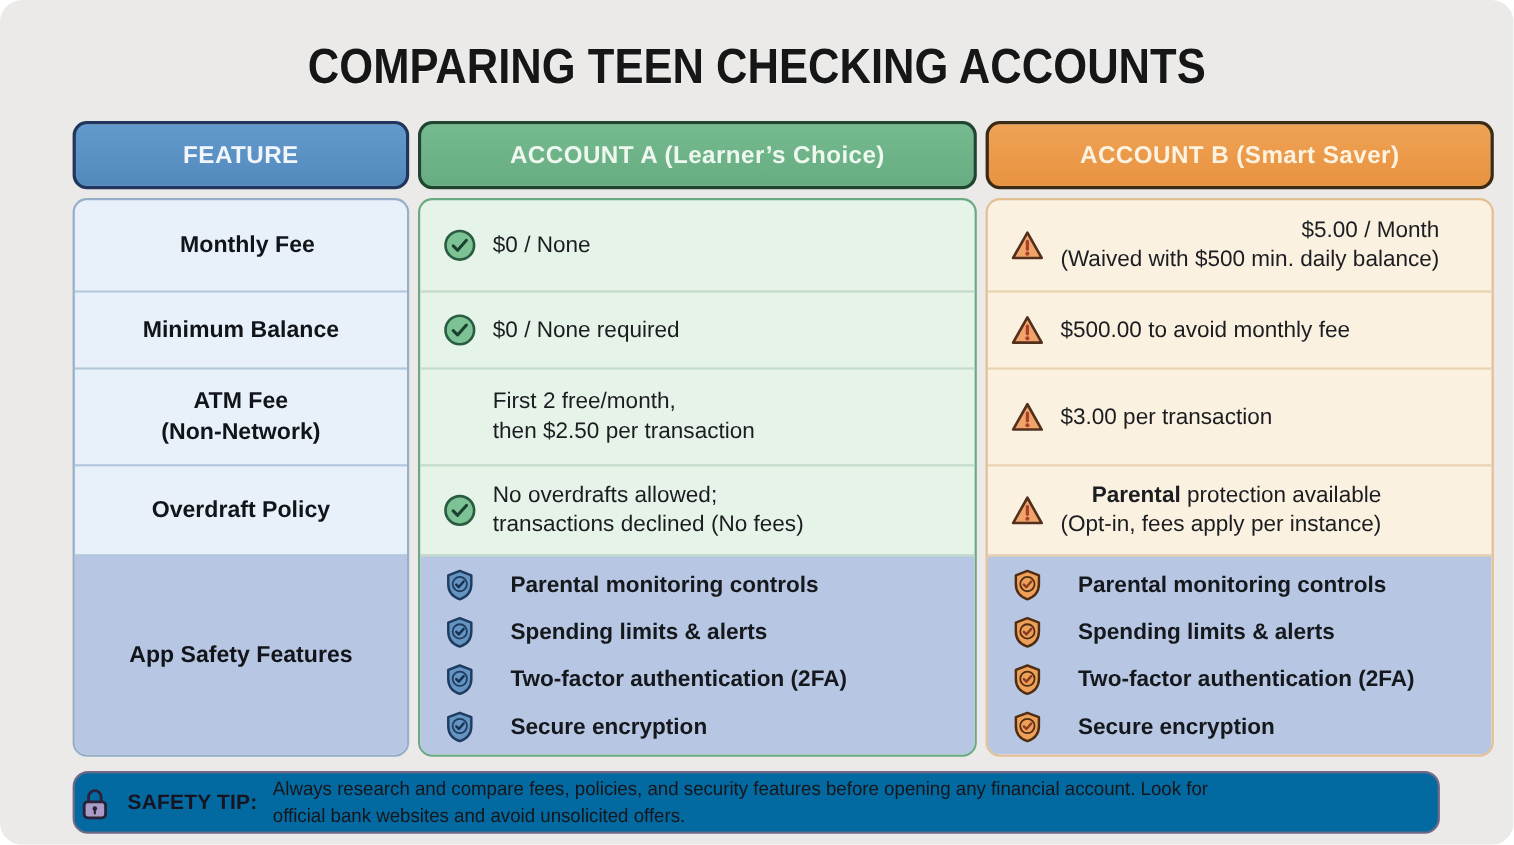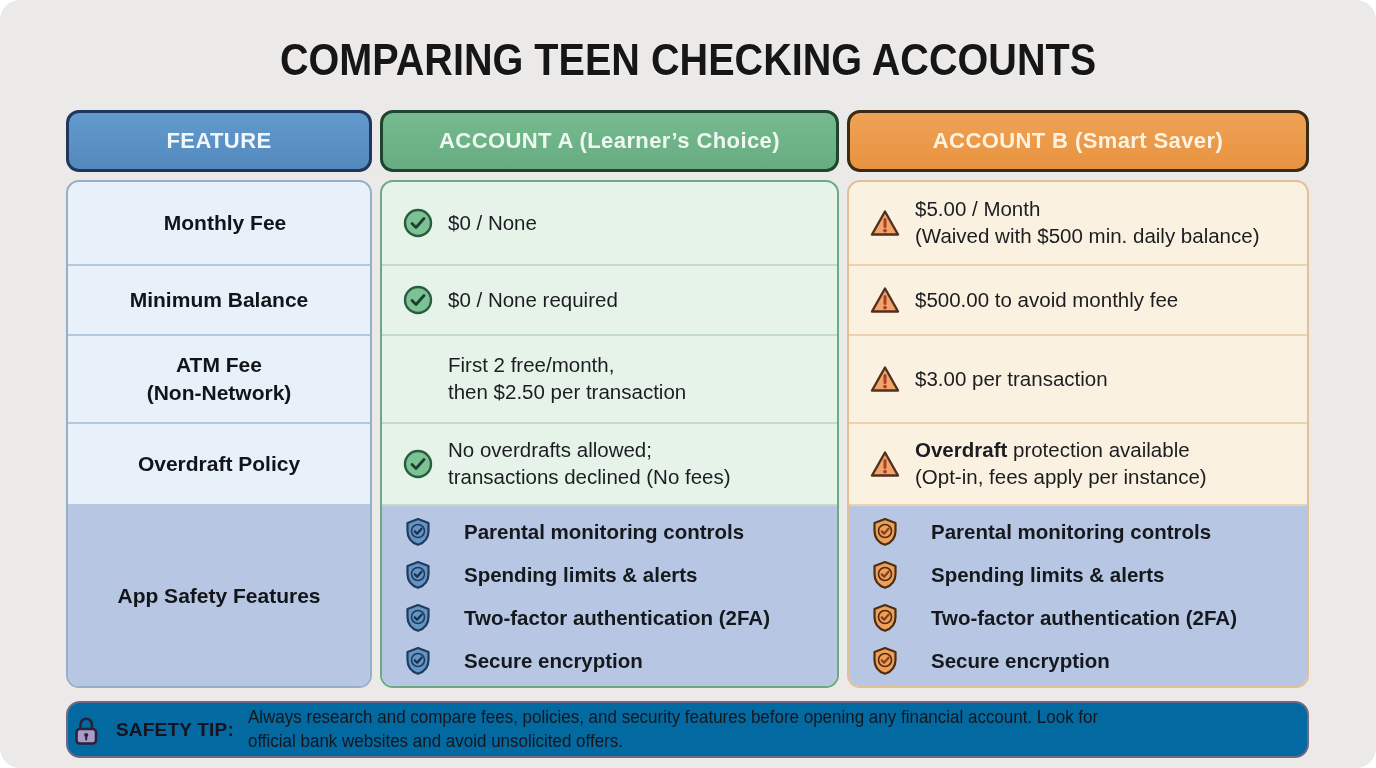--- a/index.html
+++ b/index.html
@@ -10,33 +10,33 @@
   }
   .title {
     position:absolute; top:34px; left:0; width:100%;
     text-align:center; font-size:45px; font-weight:800; color:#161616;
     letter-spacing:0px; transform:scaleX(0.88);
     text-shadow:0 1px 1px rgba(255,255,255,0.6);
   }
   .grid { position:absolute; left:66px; top:110px; display:flex; gap:8px; }
   .col { display:flex; flex-direction:column; }
   .col-feature { width:306px; }
-  .col-a { width:459px; }
+  .col-a { width:508px; }
   .col-b { width:462px;border-radius:22px; }
   .hdr {
     height:62px; border-radius:13px; display:flex; align-items:center; justify-content:center;
     font-size:22px; font-weight:600; letter-spacing:0.4px;
   }
   .hdr-feature { background:linear-gradient(#639ace,#5389bd); border:3px solid #20365c; color:#f1f6fb; }
   .hdr-a { background:linear-gradient(#76ba8f,#67ad81); border:3px solid #1f4530; color:#eef8f0; }
   .hdr-b { background:linear-gradient(#efa255,#e89340); border:3px solid #3b2a14; color:#fdf3e0; }
   .body { margin-top:8px; border-radius:13px; overflow:hidden; display:flex; flex-direction:column; }
   .body-feature { background:#e8f1fa; border:2px solid #94afc7; }
   .body-a { background:#e6f3e9; border:2px solid #6ba983; }
-  .body-b { background:#fbf1e1; border:2px solid #e3bf94; }
+  .body-b { background:#fbf1e1; border:2px solid #e3bf94;text-align:right; }
   .cell { display:flex; align-items:center; }
   .r1 { height:82px;padding-left:12px; }
   .r2 { height:70px; }
   .r3 { height:88px; }
   .r4 { height:82px; }
   .r5 { height:182px; }
   .body-feature .cell + .cell { border-top:2px solid #b3c8dc; }
   .body-a .cell + .cell { border-top:2px solid #c3dbc9; }
   .body-b .cell + .cell { border-top:2px solid #e9d2b0; }
   .fcell { justify-content:center; text-align:center; }
@@ -239,21 +239,21 @@
             <span class="vline">$3.00 per transaction</span>
           </span>
         </div>
         <div class="cell vcell r4">
           <span class="icon">
               <svg width="32" height="30">
                 <use href="#ic-warn"></use>
               </svg>
             </span>
           <span class="vtext">
-            <span class="vline"><b>Overdraft</b><span> protection available</span></span>
+            <span class="vline"><b>Parental</b><span> protection available</span></span>
             <span class="vline">(Opt-in, fees apply per instance)</span>
           </span>
         </div>
         <div class="cell safelist r5 saferow">
           <div class="slist">
             <div class="sitem">
               <span class="icon">
                   <svg width="28" height="30">
                     <use href="#ic-shield-orange"></use>
                   </svg>

